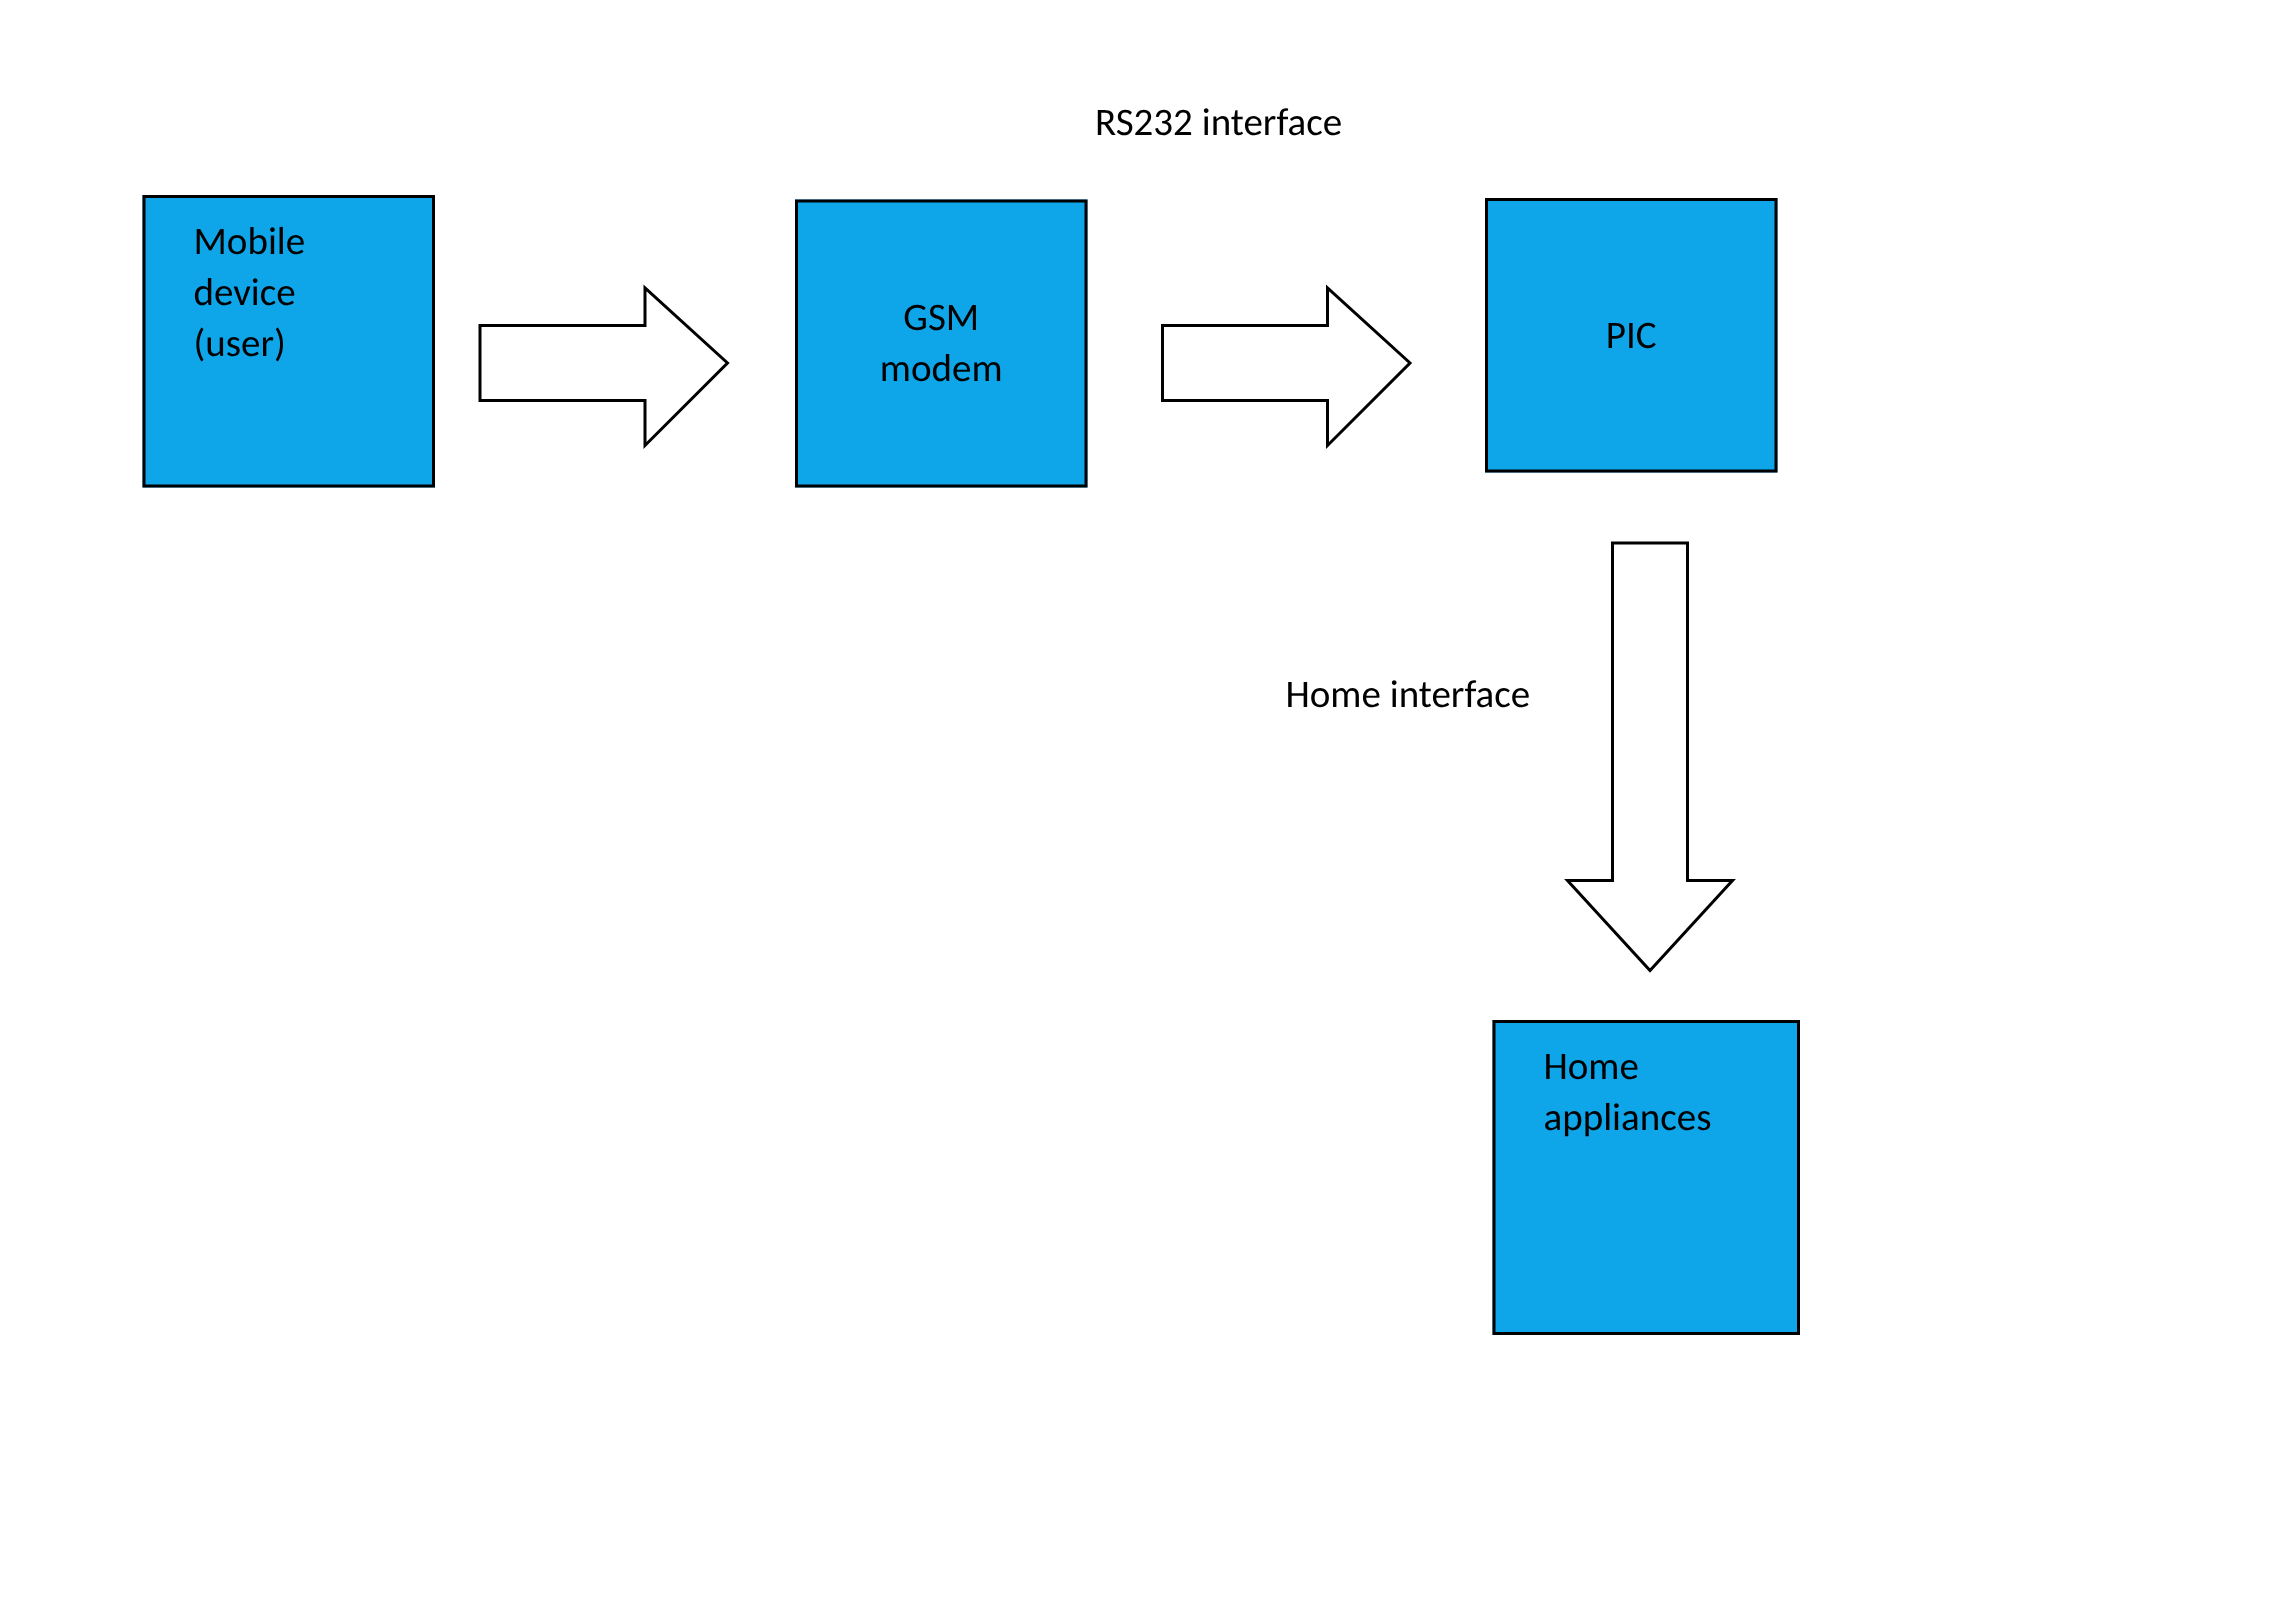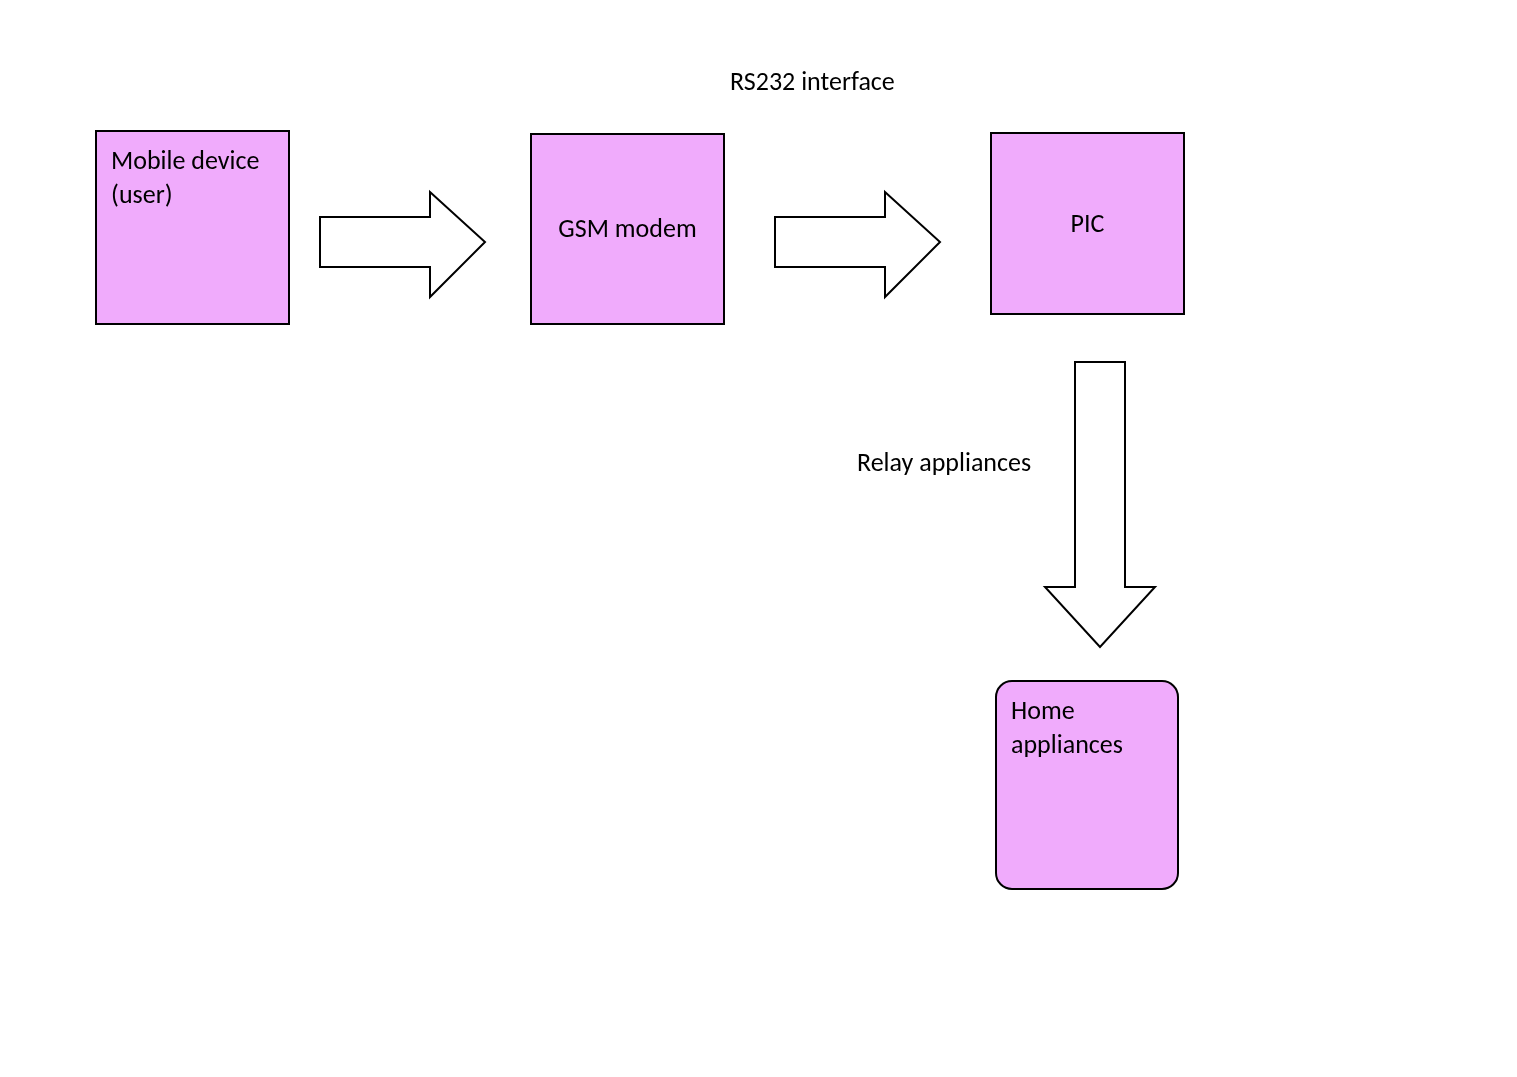--- a/index.html
+++ b/index.html
@@ -8,23 +8,23 @@
     width: 1517px;
     height: 1077px;
     background: #ffffff;
     font-family: Calibri, Arial, sans-serif;
     color: #000000;
     position: relative;
   }
   .box {
     position: absolute;
     border: 2px solid #000;
-    background: #f0abfc;
+    background: #0ea5e9;
     box-sizing: border-box;
-    padding: 12px 14px;
+    padding: 12px 32px;
     font-size: 26px;
     line-height: 1.3;
   }
   .box.center {
     display: flex;
     align-items: center;
     justify-content: center;
     text-align: center;
   }
   .label {
@@ -34,35 +34,35 @@
   .arrow-svg {
     position: absolute;
     overflow: visible;
   }
 </style>
 </head>
 <body>
 
 <div class="label" style="left:730px; top:65px;">RS232 interface</div>
 
-<div class="label" style="left:857px; top:446px;">Relay appliances</div>
+<div class="label" style="left:857px; top:446px;">Home interface</div>
 
 <div class="box" style="left:95px; top:130px; width:195px; height:195px;">
   <span>Mobile device (user)</span>
 </div>
 
 <div class="box center" style="left:530px; top:133px; width:195px; height:192px;">
   <span>GSM modem</span>
 </div>
 
 <div class="box center" style="left:990px; top:132px; width:195px; height:183px;">
   <span>PIC</span>
 </div>
 
-<div class="box" style="left:995px; top:680px; width:184px; height:210px;border-radius:17px;">
+<div class="box" style="left:995px; top:680px; width:205px; height:210px;">
   <span>Home appliances</span>
 </div>
 
 <svg class="arrow-svg" style="left:320px; top:182px;" width="170" height="125">
   <polygon points="0,35 110,35 110,10 165,60 110,115 110,85 0,85" fill="#ffffff" stroke="#000000" stroke-width="2" stroke-linejoin="miter"></polygon>
 </svg>
 
 <svg class="arrow-svg" style="left:775px; top:182px;" width="170" height="125">
   <polygon points="0,35 110,35 110,10 165,60 110,115 110,85 0,85" fill="#ffffff" stroke="#000000" stroke-width="2" stroke-linejoin="miter"></polygon>
 </svg>

